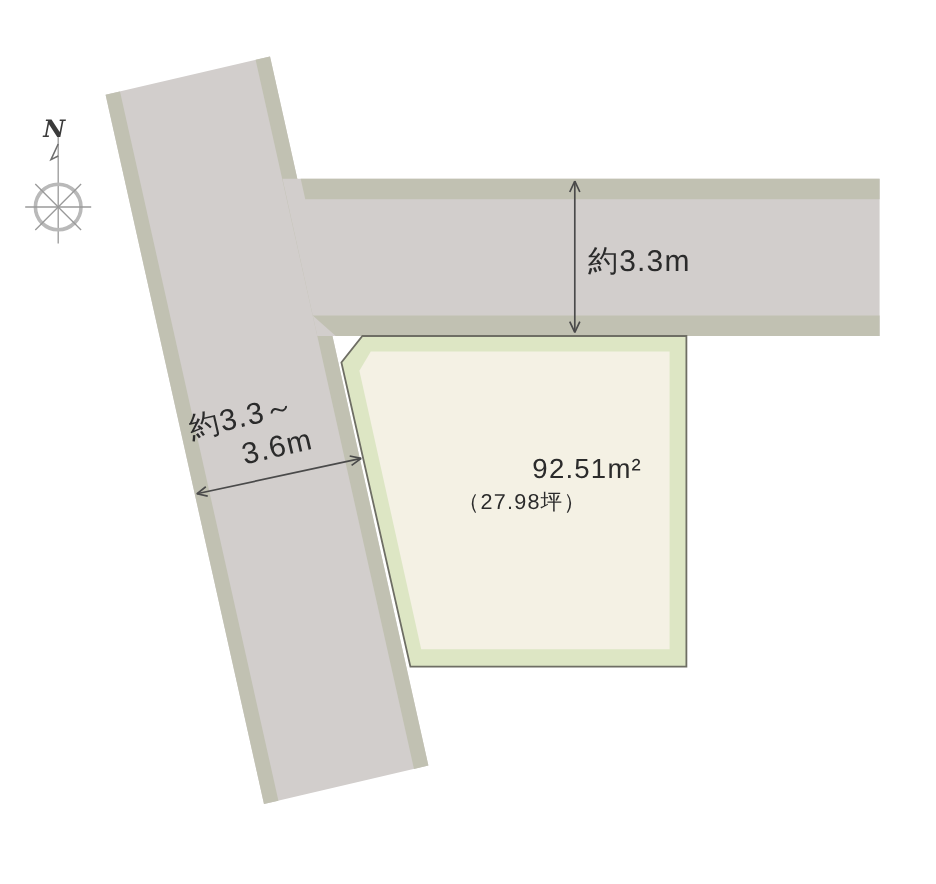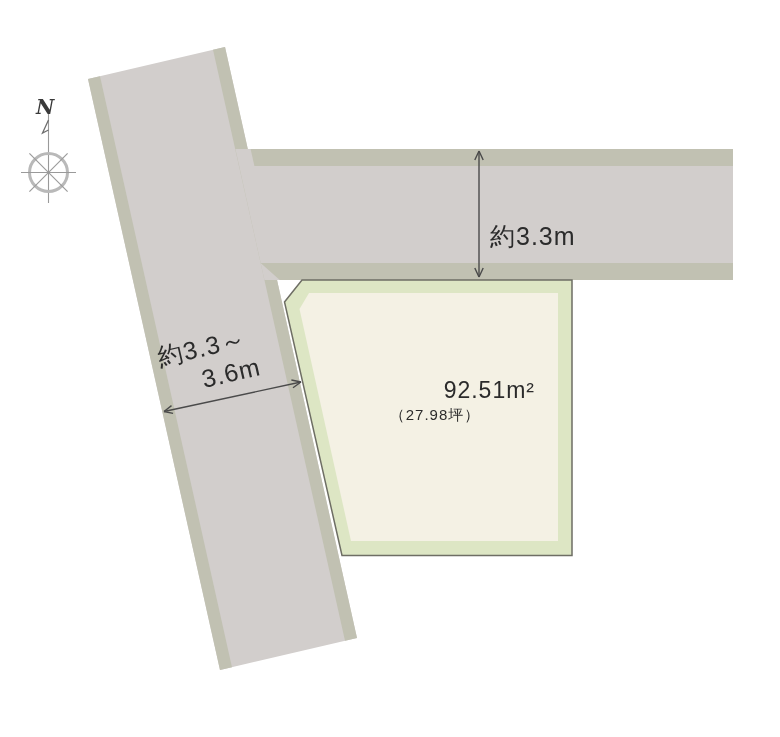--- a/index.html
+++ b/index.html
@@ -21,25 +21,25 @@
     font-size: 20px; color: #3a3a3a;
   }
   .area-label {
     left: 335px; top: 377px; width: 200px;
     text-align: right;
     font-size: 23px; letter-spacing: 1px; font-weight: 500;
   }
   .tsubo-label {
     left: 335px; top: 406px; width: 200px;
     text-align: center;
-    font-size: 15px; letter-spacing: 1px;
+    font-size: 18px; letter-spacing: 1px;
   }
   .top-dim-label {
     left: 490px; top: 201px;
-    font-size: 25px; letter-spacing: 1px; margin-top: 19px;
+    font-size: 25px; letter-spacing: 1px;
   }
   .left-dim-label {
     left: 148px; top: 328px; width: 150px;
     transform: rotate(-13deg);
     transform-origin: 50% 50%;
     font-size: 25px; letter-spacing: 1px;
     line-height: 31px;
   }
   .left-dim-line1 { padding-left: 12px; }
   .left-dim-line2 { padding-left: 50px; }

